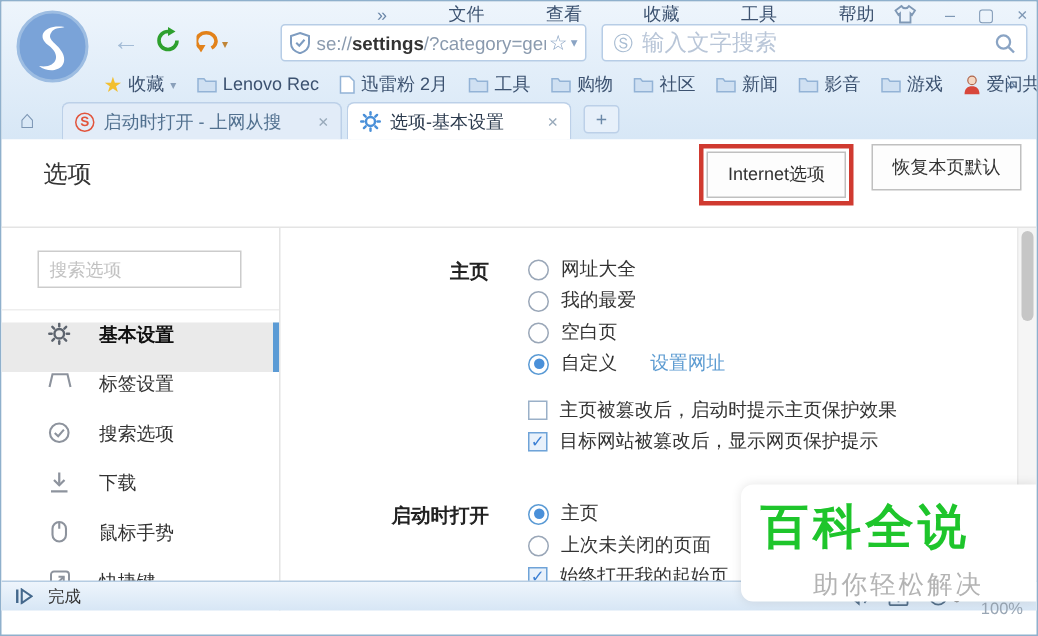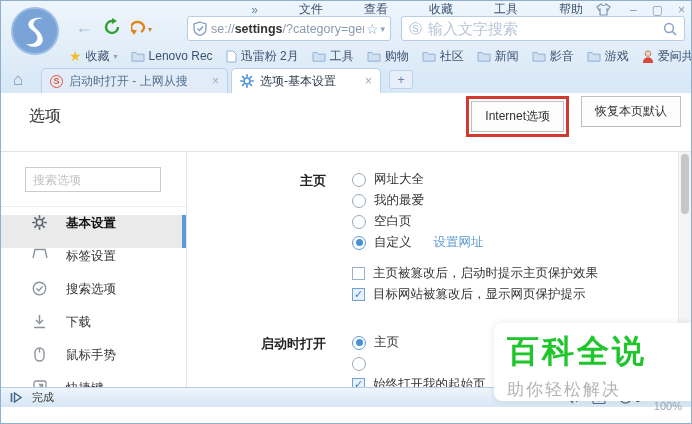--- a/index.html
+++ b/index.html
@@ -103,21 +103,21 @@
   .check-group { margin-top:10px; }
   .checkbox { width:13px; height:13px; border:1px solid #9ab0c8; background:#fff;
               display:inline-flex; align-items:center; justify-content:center;
               font-size:11px; color:#fff; }
   .checkbox.chk { border-color:#6fa3d8; background:#e8f1fb; color:#3b7fd4; font-weight:bold; }
 
   .watermark { position:absolute; right:0; top:171px; width:197px; height:78px;
                background:#fff; border-radius:8px 0 0 8px; box-shadow:0 0 7px rgba(0,0,0,.10);
                padding:7px 0 0 13px; z-index:5; }
   .wm-title { font-size:32px; font-weight:bold; color:#1ec52b; letter-spacing:3px; }
-  .wm-sub { font-size:17px; color:#b3b3b3; margin-top:4px; letter-spacing:2px; }
+  .wm-sub { font-size:17px; color:#b3b3b3; margin-top:4px; letter-spacing:2px;text-align:center; }
 
   .scrollbar { position:absolute; right:0; top:0; bottom:0; width:13px;
                background:#f5f5f5; border-left:1px solid #e9e9e9; }
   .thumb { position:absolute; top:2px; left:2px; width:8px; height:60px;
            background:#c6c6c6; border-radius:4px; }
 
   
   .statusbar { position:absolute; left:0; right:0; bottom:16px; height:20px;
                background:linear-gradient(#eef5fc,#d7e6f5); border-top:1px solid #b5cce2;
                display:flex; align-items:center; font-size:11px; color:#333; padding:0 9px; }
@@ -411,20 +411,21 @@
 
       <div class="sec sec2">
         <div class="sec-label">启动时打开</div>
         <div class="sec-opts">
           <div class="opt-row">
             <span class="radio sel"></span>
             <span class="olbl">主页</span>
           </div>
           <div class="opt-row">
             <span class="radio"></span>
+            <span class="olbl">上次未关闭的页面</span>
           </div>
           <div class="opt-row">
             <span class="checkbox chk">✓</span>
             <span class="olbl">始终打开我的起始页</span>
           </div>
         </div>
       </div>
 
       <div class="scrollbar">
         <div class="thumb"></div>

